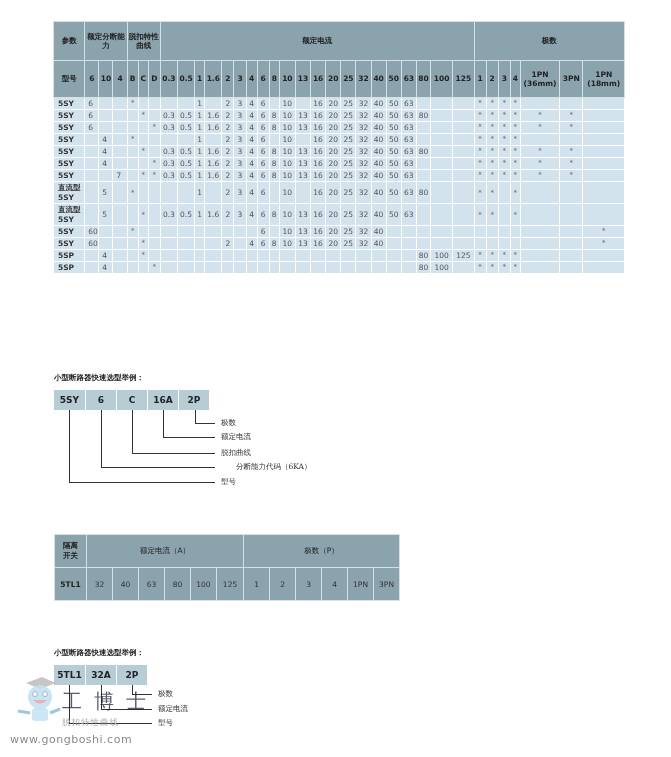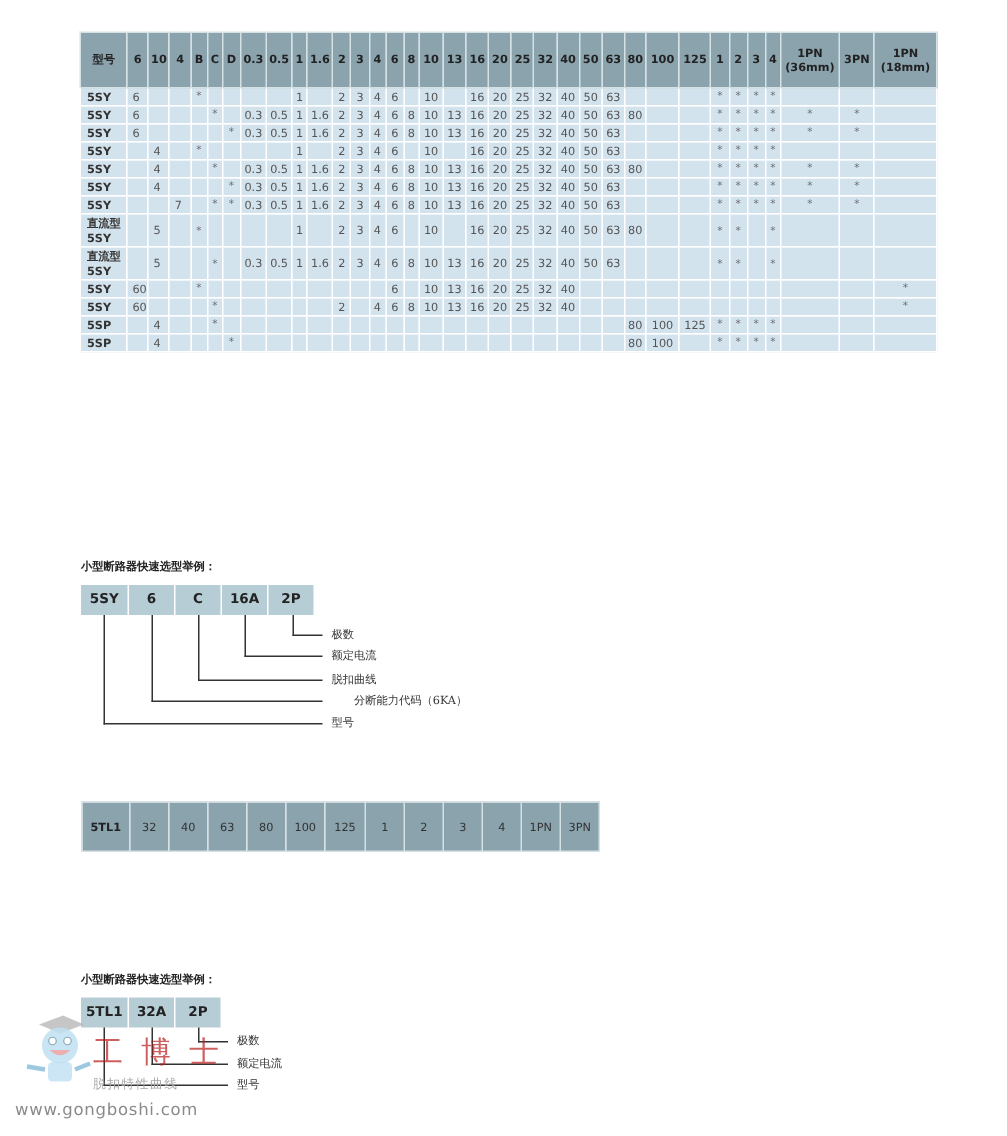--- a/index.html
+++ b/index.html
@@ -28,21 +28,21 @@
   .small { position:absolute; left:54px; top:534px; width:345px; }
   .small th { background:#8aa3ad; color:#222; font-weight:normal; font-size:7.5px;
               border:1px solid #d6e1e6; height:32px; padding:0; text-align:center; line-height:1.3; }
   .small th.b { font-weight:bold; }
   .small td { background:#8aa3ad; color:#333; font-size:7.5px; border:1px solid #d6e1e6;
               height:32px; padding:0; text-align:center; }
   .small td.model { font-weight:bold; color:#222; }
 
   .wm { position:absolute; }
   .wm-text { position:absolute; font-size:11px; color:#8a8a8a; letter-spacing:0.5px; }
-  .wm-big { position:absolute; font-size:20px; color:#b91c1c; opacity:0.7; font-family:"DejaVu Serif", serif; letter-spacing:12px; }
+  .wm-big { position:absolute; font-size:20px; color:#0f172a; opacity:0.7; font-family:"DejaVu Serif", serif; letter-spacing:12px; }
   .wm-sub { position:absolute; font-size:8.5px; color:#a8a8a8; letter-spacing:1px; }
 </style>
 </head>
 <body>
 
 <table class="main">
   <colgroup>
     <col style="width:31px">
     <col style="width:14px">
       <col style="width:14px">
@@ -73,20 +73,27 @@
     <col style="width:21px">
     <col style="width:12px">
       <col style="width:12px">
       <col style="width:12px">
       <col style="width:10px">
     <col style="width:39px">
       <col style="width:23px">
       <col style="width:41px">
   </colgroup>
   <thead>
+    <tr class="h1">
+      <th>参数</th>
+      <th colspan="3">额定分断能力</th>
+      <th colspan="3">脱扣特性曲线</th>
+      <th colspan="21">额定电流</th>
+      <th colspan="7">极数</th>
+    </tr>
     <tr class="h2" id="h2row">
       <th>型号</th>
     <th style="white-space: pre-line;">6</th>
         <th style="white-space: pre-line;">10</th>
         <th style="white-space: pre-line;">4</th>
         <th style="white-space: pre-line;">B</th>
         <th style="white-space: pre-line;">C</th>
         <th style="white-space: pre-line;">D</th>
         <th style="white-space: pre-line;">0.3</th>
         <th style="white-space: pre-line;">0.5</th>
@@ -642,20 +649,26 @@
       <col style="width:26px">
       <col style="width:27px">
     <col style="width:26px">
       <col style="width:26px">
       <col style="width:26px">
       <col style="width:26px">
       <col style="width:26px">
       <col style="width:26px">
   </colgroup>
   <tbody>
+      <tr>
+    <th class="b" style="white-space:pre-line">隔离
+开关</th>
+    <th colspan="6">额定电流（A）</th>
+    <th colspan="6">极数（P）</th>
+  </tr>
   <tr>
     <td class="model">5TL1</td>
     <td>32</td>
     <td>40</td>
     <td>63</td>
     <td>80</td>
     <td>100</td>
     <td>125</td>
     <td>1</td>
     <td>2</td>

